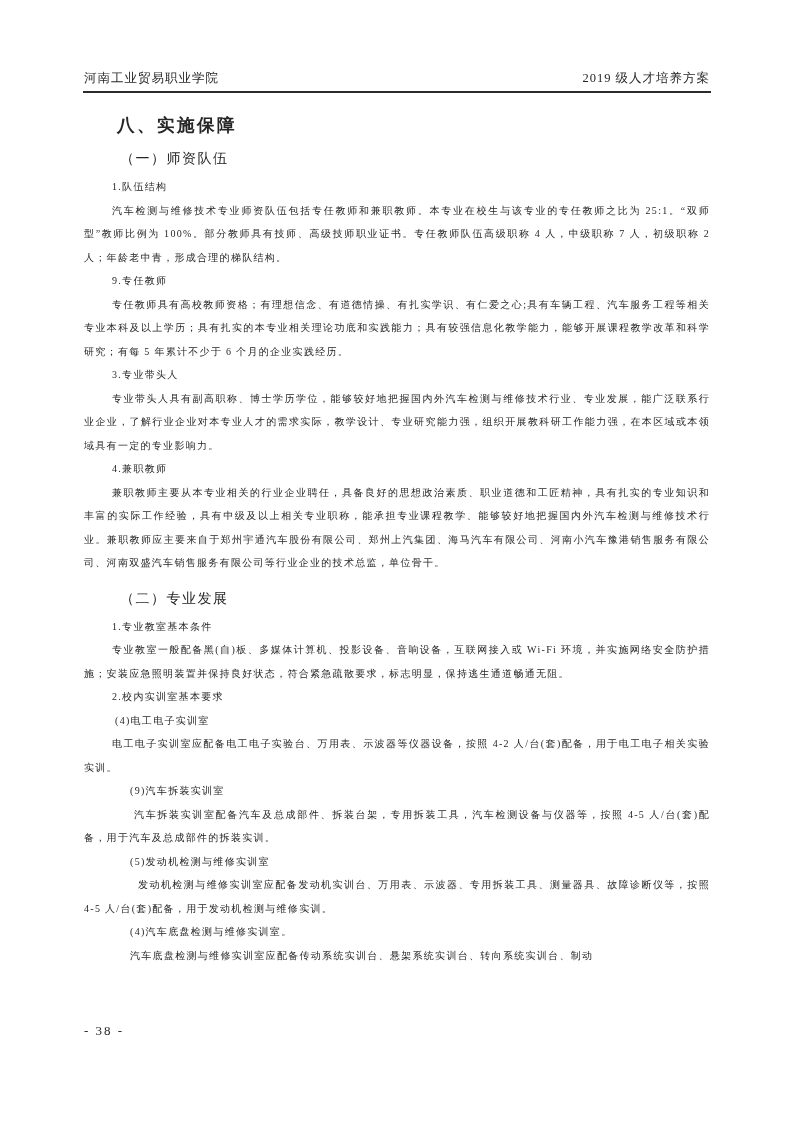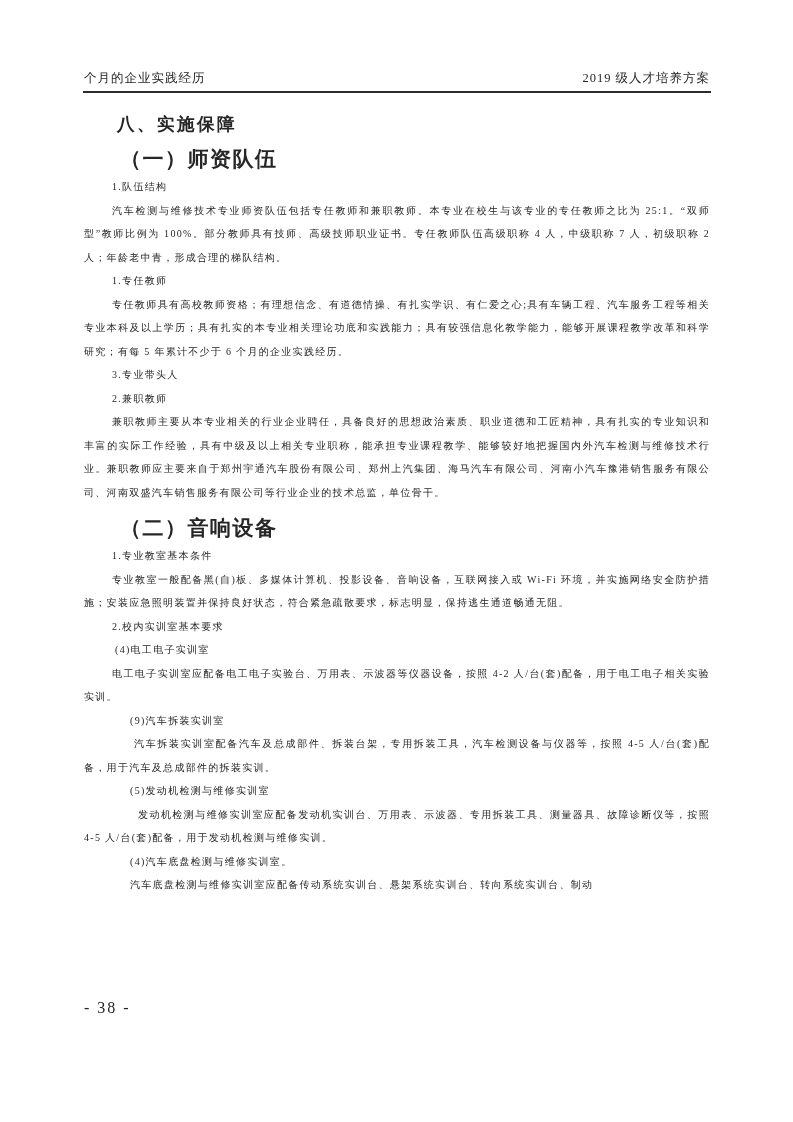--- a/index.html
+++ b/index.html
@@ -34,32 +34,32 @@
     height: 0;
     border-top: 2px solid #2b2b2b;
   }
   .content {
     position: absolute;
     left: 84px;
     right: 83px;
     top: 102px;
   }
   .h1 {
-    font-family: Liberation Mono, monospace;
+    font-family: Liberation Serif, serif;
     font-weight: 700;
     font-size: 17.5px;
     letter-spacing: 2.5px;
     text-indent: 33px;
     margin: 11px 0 10px 0;
     line-height: 24px;
   }
   .h2 {
     font-family: "Liberation Sans", sans-serif;
-    font-weight: 700;
-    font-size: 21px;
+    font-weight: 400;
+    font-size: 14px;
     letter-spacing: 1.5px;
     text-indent: 36px;
     margin: 9px 0 5px 0;
     line-height: 23px;
   }
   .h2--later { margin-top: 12px; }
   .item, .para {
     font-size: 10px;
     line-height: 23.5px;
     letter-spacing: 1.3px;
@@ -71,47 +71,48 @@
   .para {
     text-align: justify;
     text-indent: 28px;
   }
   .para--d1 { text-indent: 50px; }
   .para--d2 { text-indent: 54px; }
   .para--d3 { text-indent: 46px; }
   .page-footer {
     position: absolute;
     left: 84px;
-    top: 999px;
-    font-size: 16px;
+    top: 1023px;
+    font-size: 13px;
     letter-spacing: 2px;
   }
 </style>
 </head>
 <body>
 
 <div class="page">
 
   <div class="page-header">
-    <span>个月的企业实践经历</span>
+    <span>河南工业贸易职业学院</span>
     <span>2019 级人才培养方案</span>
   </div>
   <div class="header-rule"></div>
 
   <div class="content">
     <div class="h1">八、实施保障</div>
     <div class="h2">（一）师资队伍</div>
     <p class="item">1.队伍结构</p>
     <p class="para">汽车检测与维修技术专业师资队伍包括专任教师和兼职教师。本专业在校生与该专业的专任教师之比为 25:1。“双师型”教师比例为 100%。部分教师具有技师、高级技师职业证书。专任教师队伍高级职称 4 人，中级职称 7 人，初级职称 2 人；年龄老中青，形成合理的梯队结构。</p>
-    <p class="item">1.专任教师</p>
+    <p class="item">9.专任教师</p>
     <p class="para">专任教师具有高校教师资格；有理想信念、有道德情操、有扎实学识、有仁爱之心;具有车辆工程、汽车服务工程等相关专业本科及以上学历；具有扎实的本专业相关理论功底和实践能力；具有较强信息化教学能力，能够开展课程教学改革和科学研究；有每 5 年累计不少于 6 个月的企业实践经历。</p>
     <p class="item">3.专业带头人</p>
-    <p class="item">2.兼职教师</p>
+    <p class="para">专业带头人具有副高职称、博士学历学位，能够较好地把握国内外汽车检测与维修技术行业、专业发展，能广泛联系行业企业，了解行业企业对本专业人才的需求实际，教学设计、专业研究能力强，组织开展教科研工作能力强，在本区域或本领域具有一定的专业影响力。</p>
+    <p class="item">4.兼职教师</p>
     <p class="para">兼职教师主要从本专业相关的行业企业聘任，具备良好的思想政治素质、职业道德和工匠精神，具有扎实的专业知识和丰富的实际工作经验，具有中级及以上相关专业职称，能承担专业课程教学、能够较好地把握国内外汽车检测与维修技术行业。兼职教师应主要来自于郑州宇通汽车股份有限公司、郑州上汽集团、海马汽车有限公司、河南小汽车豫港销售服务有限公司、河南双盛汽车销售服务有限公司等行业企业的技术总监，单位骨干。</p>
-    <div class="h2 h2--later">（二）音响设备</div>
+    <div class="h2 h2--later">（二）专业发展</div>
     <p class="item">1.专业教室基本条件</p>
     <p class="para">专业教室一般配备黑(自)板、多媒体计算机、投影设备、音响设备，互联网接入或 Wi-Fi 环境，并实施网络安全防护措施；安装应急照明装置并保持良好状态，符合紧急疏散要求，标志明显，保持逃生通道畅通无阻。</p>
     <p class="item">2.校内实训室基本要求</p>
     <p class="item item--sub">(4)电工电子实训室</p>
     <p class="para">电工电子实训室应配备电工电子实验台、万用表、示波器等仪器设备，按照 4-2 人/台(套)配备，用于电工电子相关实验实训。</p>
     <p class="item item--deep">(9)汽车拆装实训室</p>
     <p class="para para--d1">汽车拆装实训室配备汽车及总成部件、拆装台架，专用拆装工具，汽车检测设备与仪器等，按照 4-5 人/台(套)配备，用于汽车及总成部件的拆装实训。</p>
     <p class="item item--deep">(5)发动机检测与维修实训室</p>
     <p class="para para--d2">发动机检测与维修实训室应配备发动机实训台、万用表、示波器、专用拆装工具、测量器具、故障诊断仪等，按照 4-5 人/台(套)配备，用于发动机检测与维修实训。</p>
     <p class="item item--deep">(4)汽车底盘检测与维修实训室。</p>

